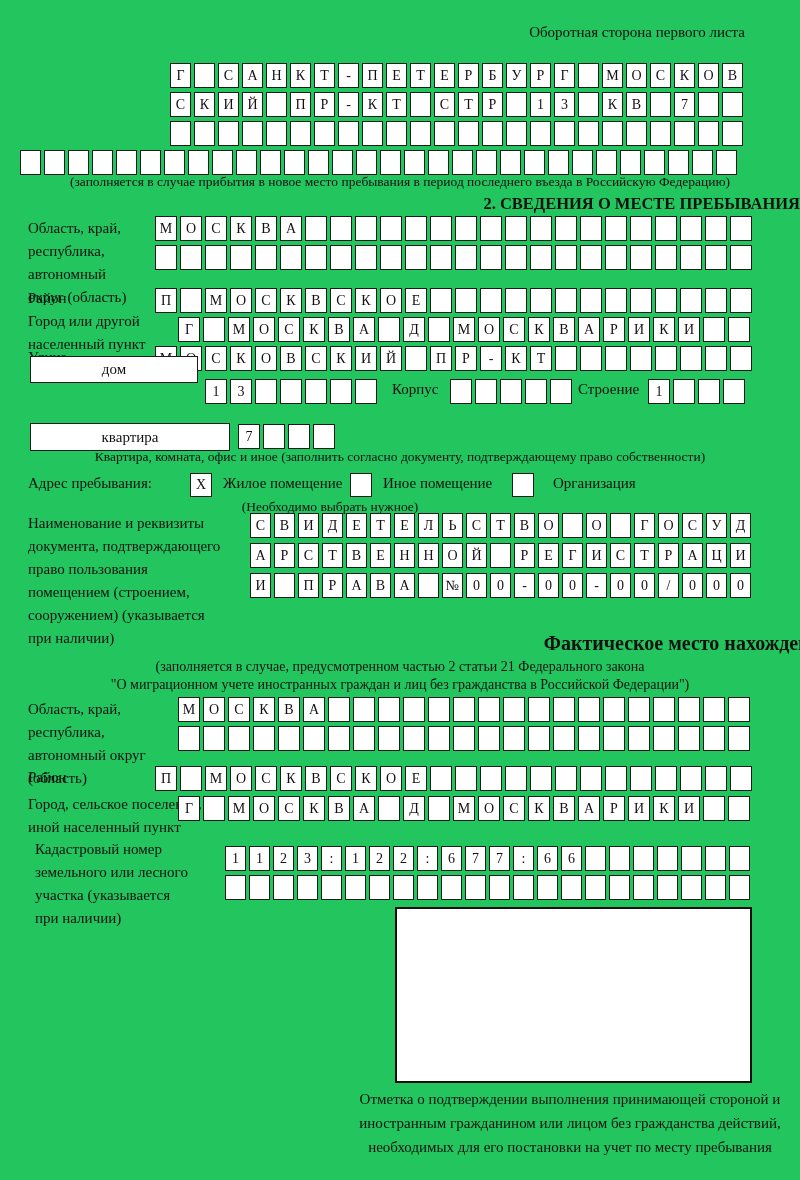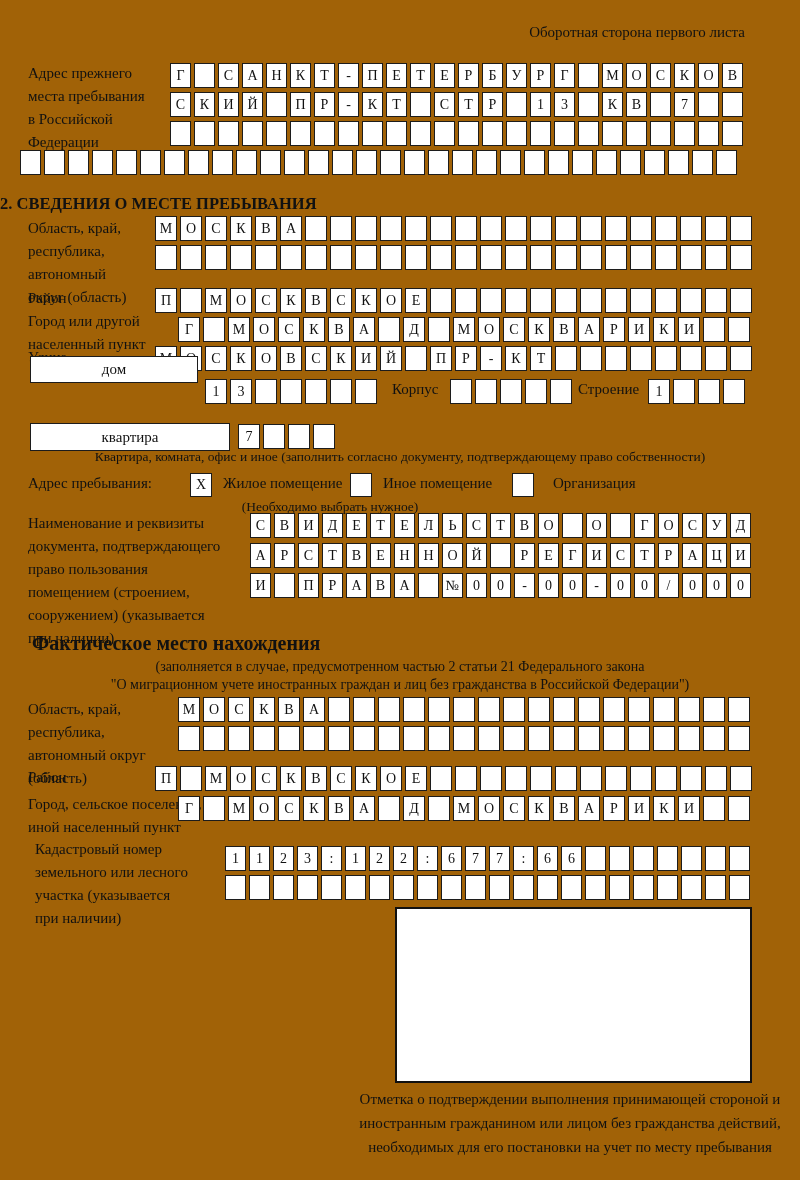--- a/index.html
+++ b/index.html
@@ -1,47 +1,43 @@
 <!DOCTYPE html>
 <html><head>
 <meta charset="utf-8">
 <style>
   * { margin:0; padding:0; box-sizing:border-box; }
   html,body { background:#ffffff; }
   body { width:800px; height:1180px; font-family:"Liberation Serif", serif; color:#111; }
-  .page { position:relative; width:800px; height:1180px; background:#a16207; overflow:hidden; }
+  .page { position:relative; width:800px; height:1180px; background:#22c55e; overflow:hidden; }
   .abs { position:absolute; }
   .page-header { font-size:15px; text-align:right; width:745px; left:0; }
   .flabel { font-size:15px; line-height:23px; white-space:pre-line; }
   .cells { display:flex; gap:3px; }
   .cell { flex:0 0 21px; width:21px; height:25px; border:1.5px solid #1c1c1c;
           display:flex; align-items:center; justify-content:center; font-size:14px; background:#fff; }
   .cells.wide .cell { flex-basis:22px; width:22px; }
   .caption { font-size:13.5px; text-align:center; width:800px; left:0; }
   .cap14 { font-size:14px;text-align:center; }
-  .title { font-weight:bold; font-size:16.5px; text-align:left; width:800px; left:0; }
+  .title { font-weight:bold; font-size:16.5px; text-align:right; width:800px; left:0; }
   .bigfield { border:1.6px solid #1c1c1c; display:flex; align-items:center; justify-content:center;
               font-size:15px; background:#fff; }
   .inline-label { font-size:15px; }
   .cbox { width:22px; height:24px; border:1.5px solid #1c1c1c; display:flex; align-items:center;
           justify-content:center; font-size:14px; background:#fff; }
   .markbox { border:2px solid #111; background:#fff; }
   .mark-caption { font-size:15px; line-height:24px; text-align:center; }
 </style>
 </head>
 <body>
 
 <div class="page">
 
   <div class="abs page-header" style="top:24px;">Оборотная сторона первого листа</div>
 
-  <div class="abs flabel" style="left:28px; top:62px; width:140px;">Адрес прежнего
-места пребывания
-в Российской
-Федерации</div>
   <div class="abs cells" style="left:170px; top:63px;">
       <span class="cell">Г</span>
       <span class="cell"></span>
       <span class="cell">С</span>
       <span class="cell">А</span>
       <span class="cell">Н</span>
       <span class="cell">К</span>
       <span class="cell">Т</span>
       <span class="cell">-</span>
       <span class="cell">П</span>
@@ -138,20 +134,21 @@
       <span class="cell"></span>
       <span class="cell"></span>
       <span class="cell"></span>
       <span class="cell"></span>
       <span class="cell"></span>
       <span class="cell"></span>
       <span class="cell"></span>
       <span class="cell"></span>
       <span class="cell"></span>
     </div>
+  <div class="abs caption" style="top:174px;">(заполняется в случае прибытия в новое место пребывания в период последнего въезда в Российскую Федерацию)</div>
 
   <div class="abs title" style="top:194px;">2. СВЕДЕНИЯ О МЕСТЕ ПРЕБЫВАНИЯ</div>
 
   <div class="abs flabel" style="left:28px; top:217px; width:125px;">Область, край,
 республика,
 автономный
 округ (область)</div>
   <div class="abs cells wide" style="left:155px; top:216px;">
       <span class="cell">М</span>
       <span class="cell">О</span>

